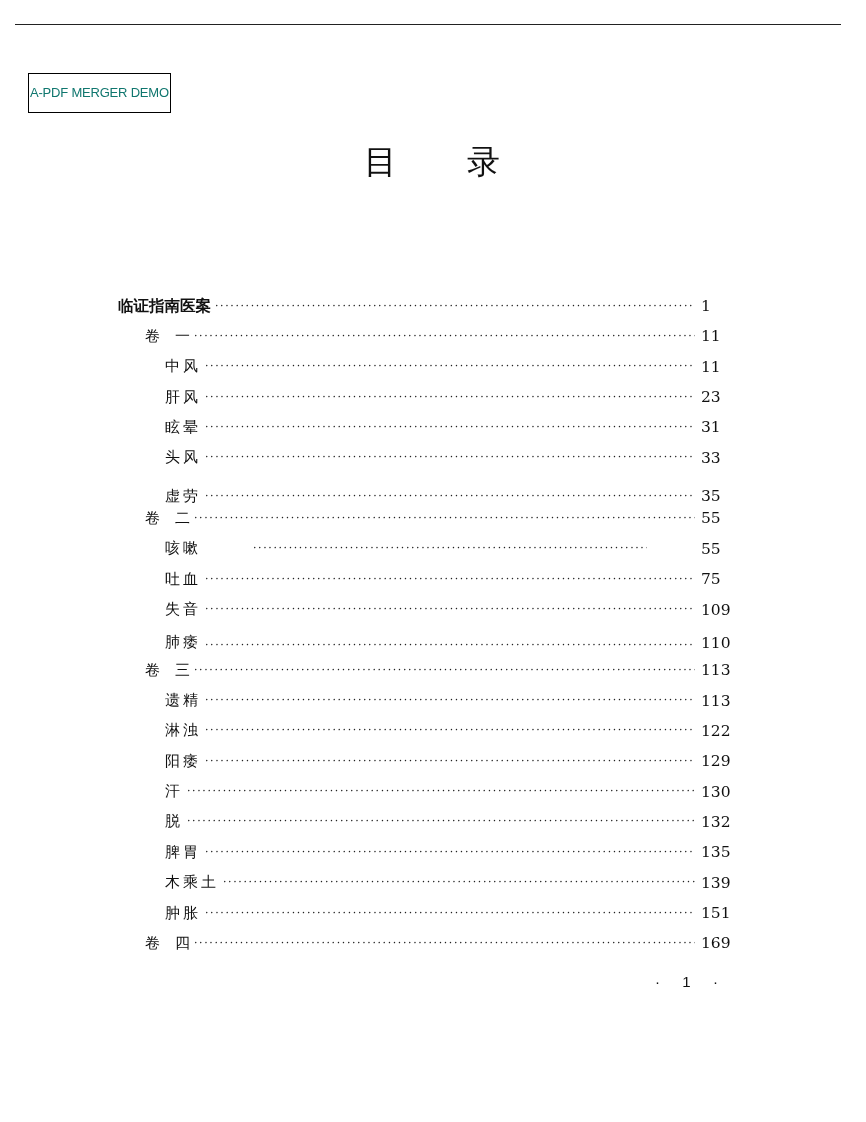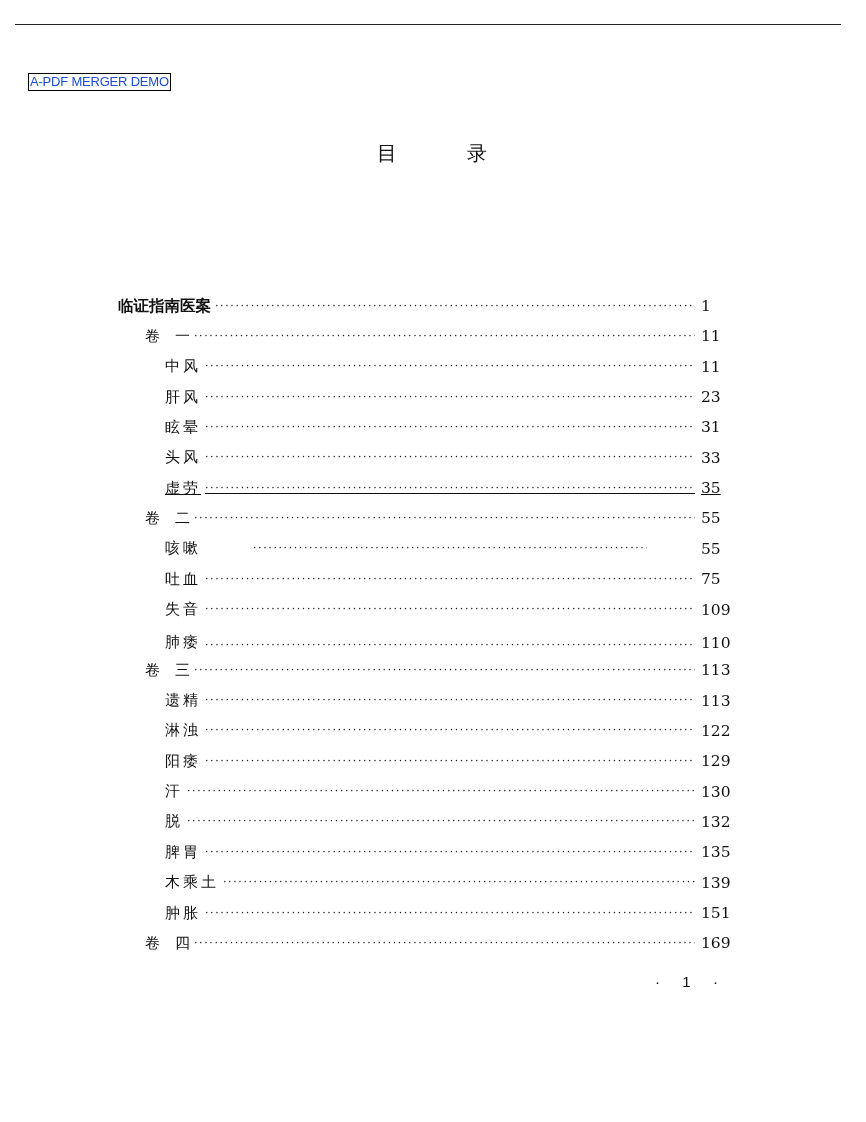--- a/index.html
+++ b/index.html
@@ -2,23 +2,23 @@
 <html><head>
 <meta charset="utf-8">
 <style>
   html, body { margin:0; padding:0; background:#fff; }
   body { width:866px; height:1122px; position:relative; overflow:hidden;
          font-family:"DejaVu Serif", serif; color:#111; }
   .top-rule { position:absolute; left:15px; top:24px; width:826px; height:0;
               border-top:1.5px solid #222; }
   .watermark { position:absolute; left:28px; top:73px; height:16px;
                font-family:"Liberation Sans", sans-serif; font-size:13px; line-height:15px;
-               border:1px solid #000; padding:0 1px; color:#1d4ed8; background:#fff; letter-spacing:-0.2px; }
+               border:1px solid #000; padding:11px 1px; color:#0f766e; background:#fff; letter-spacing:-0.2px; }
   .title { position:absolute; top:140px; left:0; width:864px; text-align:center;
-           font-size:20px; font-family:"DejaVu Serif", serif; letter-spacing:0; }
+           font-size:33px; font-family:"DejaVu Serif", serif; letter-spacing:0; }
   .title span { display:inline-block; }
   .title .gap { width:70px; }
   .toc { position:absolute; left:0; top:294px; width:866px; }
   .row { position:absolute; height:24px; display:flex; align-items:center; }
   .row .label { white-space:nowrap; font-size:15px; padding-right:4px; }
   .row.lvl0 .label { font-weight:bold; font-family:"DejaVu Sans", sans-serif; font-size:15.5px; }
   .row .dots { flex:1; overflow:hidden; white-space:nowrap; font-size:11px; letter-spacing:1.6px; color:#222; }
   .row .dots::before { content:"··································································································································"; }
   .row .page { font-size:15.5px; font-family:"DejaVu Serif", serif; text-align:left; padding-left:6px; }
   .footer { position:absolute; top:973px; left:655px; font-family:"Liberation Sans", sans-serif; font-size:15px; }
@@ -59,21 +59,21 @@
     <div class="row lvl2" style="top: 121.4px; left: 165px; width: 570px;">
       <span class="label" style="letter-spacing: 3px;">眩晕</span>
       <span class="dots"></span>
       <span class="page" style="width: 34px;">31</span>
     </div>
     <div class="row lvl2" style="top: 151.75px; left: 165px; width: 570px;">
       <span class="label" style="letter-spacing: 3px;">头风</span>
       <span class="dots"></span>
       <span class="page" style="width: 34px;">33</span>
     </div>
-    <div class="row lvl2" style="top: 182px; left: 165px; width: 570px; text-decoration: underline;">
+    <div class="row lvl2" style="top: 190px; left: 165px; width: 570px;">
       <span class="label" style="letter-spacing: 3px;">虚劳</span>
       <span class="dots"></span>
       <span class="page" style="width: 34px;">35</span>
     </div>
     <div class="row lvl1" style="top: 212.45px; left: 145px; width: 590px;">
       <span class="label">卷　二</span>
       <span class="dots"></span>
       <span class="page" style="width: 34px;">55</span>
     </div>
     <div class="row lvl2" style="top: 242.8px; left: 165px; width: 570px; gap: 48px;">

